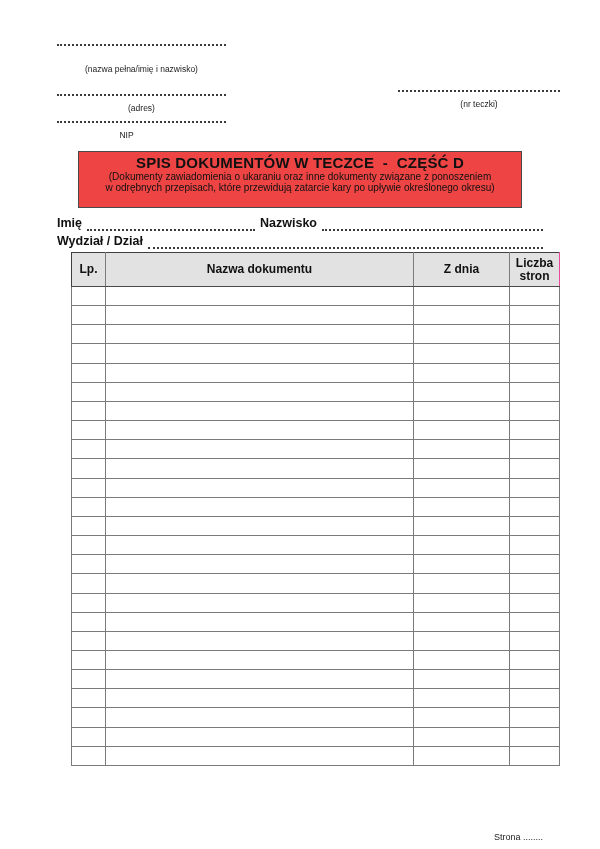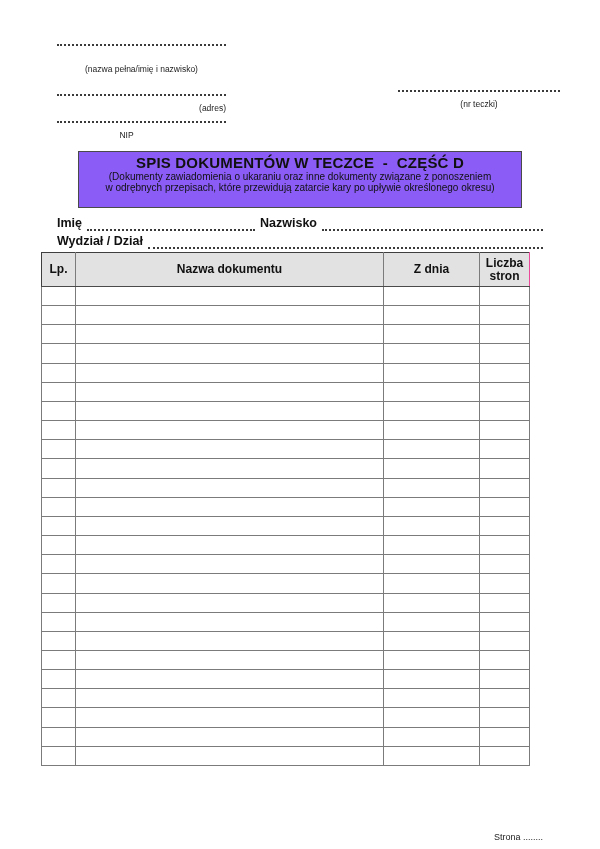--- a/index.html
+++ b/index.html
@@ -26,34 +26,34 @@
     position: absolute;
     font-size: 8.5px;
     line-height: 10px;
     text-align: center;
     color: #1c1c1c;
   }
 
   .line-name    { left: 57px;  top: 44px;  width: 169px; }
   .cap-name     { left: 47px;  top: 64px;  width: 189px; }
   .line-adres   { left: 57px;  top: 94px;  width: 169px; }
-  .cap-adres    { left: 57px;  top: 103px; width: 169px; text-align: right; }
+  .cap-adres    { left: 57px;  top: 103px; width: 169px; }
   .line-nip     { left: 57px;  top: 121px; width: 169px; }
   .cap-nip      { left: 42px;  top: 130px; width: 169px; }
   .line-teczka  { left: 398px; top: 90px;  width: 162px; }
   .cap-teczka   { left: 398px; top: 99px;  width: 162px; }
 
   
   .title-box {
     position: absolute;
     left: 78px;
     top: 151px;
     width: 442px;
     height: 53px;
-    background: #8b5cf6;
+    background: #ef4444;
     border: 1px solid #4a4a4a;
     text-align: center;
     padding-top: 2px;
     box-sizing: content-box;
   }
   .title-main {
     font-size: 15px;
     font-weight: bold;
     line-height: 17px;
     white-space: pre;
@@ -84,21 +84,21 @@
     height: 13px;
     margin: 0 5px;
   }
   .dots-1 { width: 168px; }
   .dots-2 { flex: 1; margin-right: 0; }
   .dots-3 { flex: 1; margin-right: 0; }
 
   
   .doc-table {
     position: absolute;
-    left: 41px;
+    left: 71px;
     top: 252px;
     width: 488px;
     height: 514px;
     border-collapse: collapse;
     table-layout: fixed;
     padding-left: 32px;
   }
   .doc-table th, .doc-table td {
     border: 1px solid #7b7b7b;
     padding: 0;

